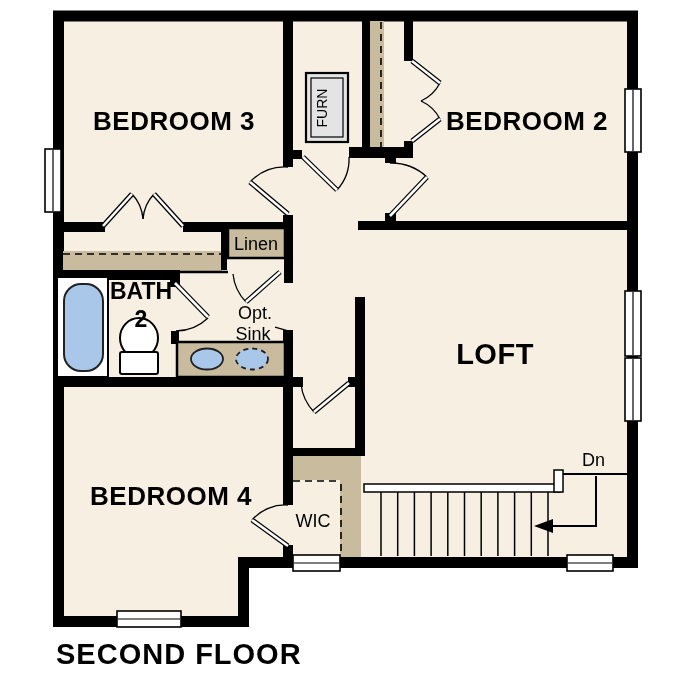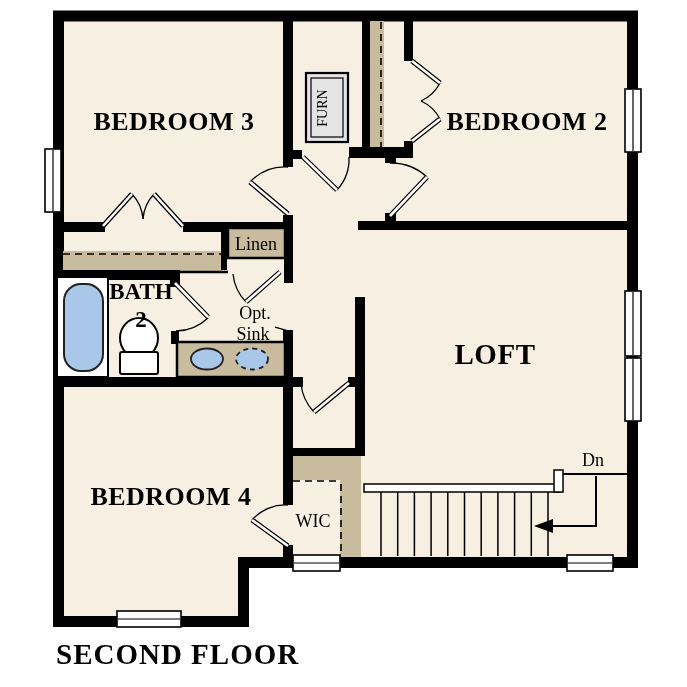--- a/index.html
+++ b/index.html
@@ -1,17 +1,17 @@
 <!DOCTYPE html>
 <html style="--c-paper: #ffffff; --c-floor: #f7f0e2; --c-wall: #000000; --c-shelf: #c8bb9e; --c-fixture_blue: #a8c7e9; --c-furn_gray: #e4e4e4;"><head>
 <meta charset="utf-8">
 <style>
   html,body{margin:0;padding:0;background:#fff;}
   .stage{position:relative;width:546px;height:687px;background:var(--c-paper,#fff);
-         font-family:Liberation Serif, serif;}
+         font-family:Liberation Sans, sans-serif;}
   svg{display:block;}
   .floorpoly{fill:var(--c-floor,#f7f0e2);stroke:var(--c-wall,#000);stroke-width:11;}
   .wall{fill:var(--c-wall,#000);stroke:none;}
   .shelf{fill:var(--c-shelf,#c8bb9e);}
   .shelf-box{fill:var(--c-shelf,#c8bb9e);stroke:var(--c-wall,#000);stroke-width:2.5;}
   .thinline{stroke:var(--c-wall,#000);stroke-width:2.5;fill:none;}
   .fixture-white{fill:#fff;stroke:#000;stroke-width:2;}
   .fixture-blue{fill:var(--c-fixture_blue,#a8c7e9);stroke:#222;stroke-width:2;}
   .sink{fill:var(--c-fixture_blue,#a8c7e9);stroke:#222;stroke-width:1.8;}
   .sink.dashed{stroke-dasharray:5 4;}

